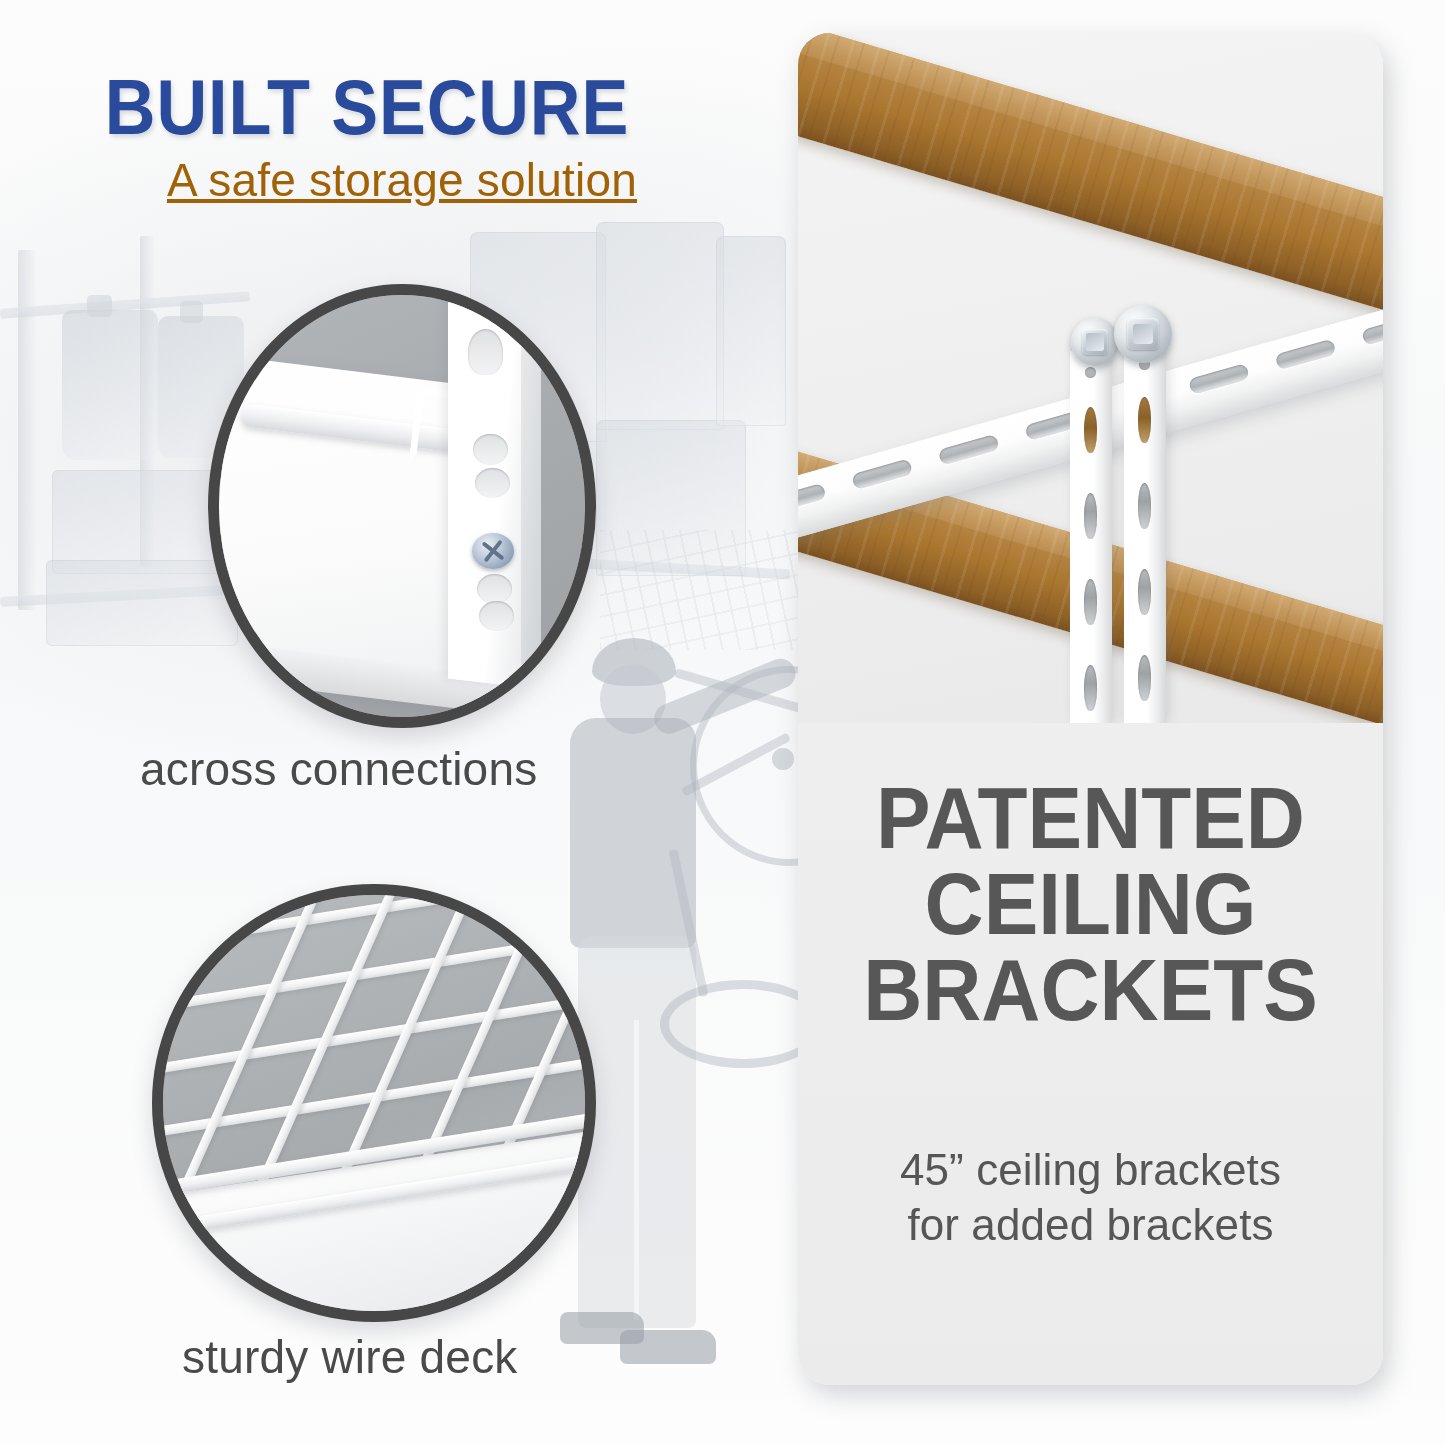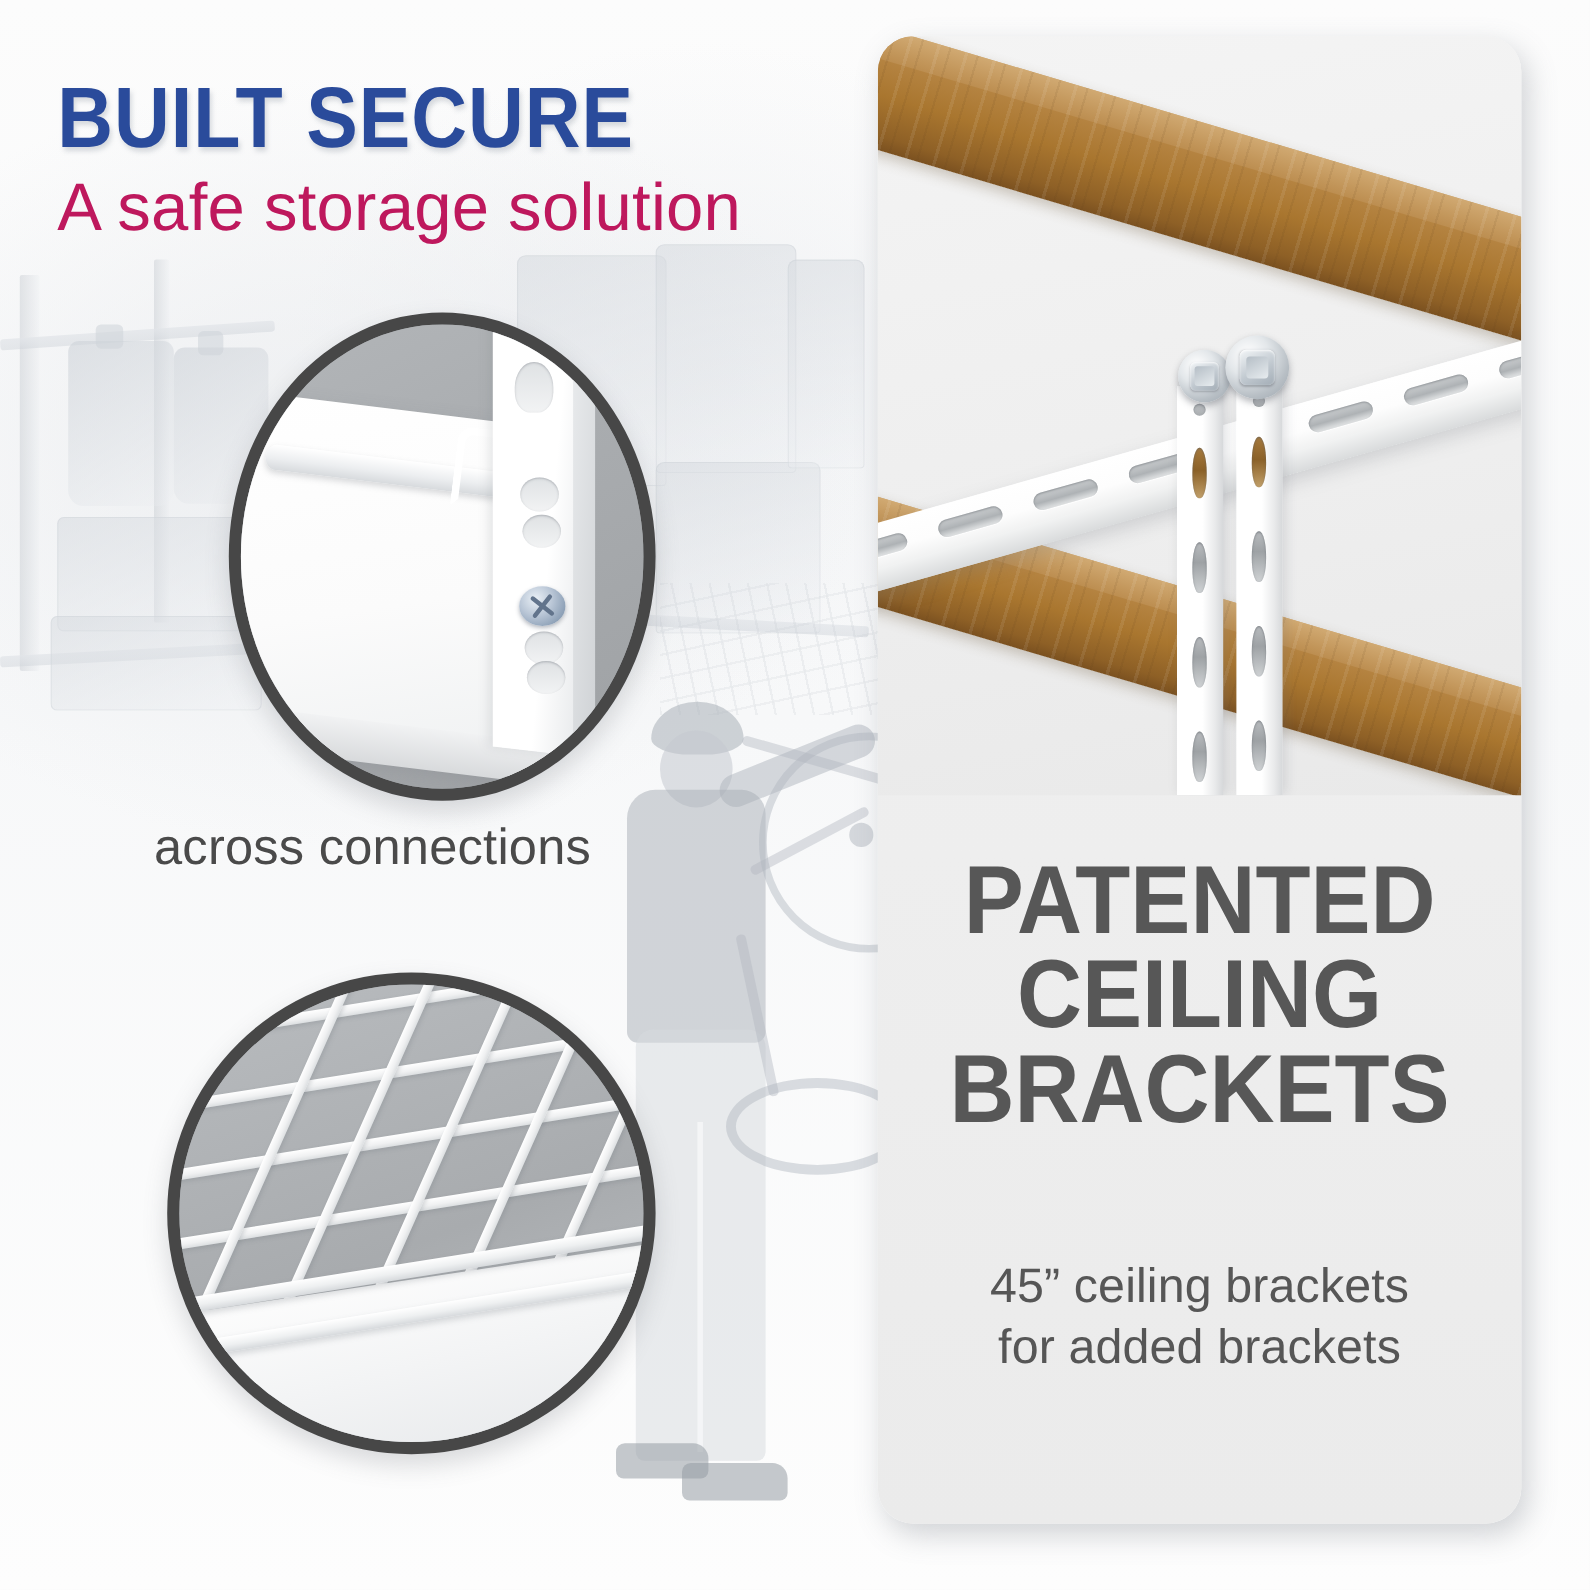--- a/index.html
+++ b/index.html
@@ -41,28 +41,28 @@
   .p-arm{position:absolute;border-radius:16px;background:rgba(172,178,186,.48);transform-origin:bottom right;}
   .p-legs{position:absolute;border-radius:16px 16px 8px 8px;background:rgba(214,218,223,.52);}
   .p-leg-split{position:absolute;width:5px;background:rgba(246,247,248,.85);}
   .p-shoe{position:absolute;border-radius:8px 14px 7px 7px;background:rgba(150,156,164,.55);}
   
   .bike-wheel{position:absolute;border-radius:50%;border:7px solid rgba(176,182,190,.45);}
   .bike-hub{position:absolute;border-radius:50%;background:rgba(176,182,190,.5);}
   .bike-bar{position:absolute;border-radius:4px;background:rgba(176,182,190,.42);}
 
   
-  .headline{position:absolute;left:52px;top:72px;width:700px;}
+  .headline{position:absolute;left:52px;top:72px;width:700px;text-align:center;}
   .h-title{
     font-family:"Liberation Sans Narrow","Liberation Sans",sans-serif;
     font-weight:bold;font-size:78px;line-height:.92;letter-spacing:1px;
     color:#2a4b9b;transform:scaleX(.90);transform-origin:left center;
     text-shadow:2px 3px 5px rgba(120,130,145,.28);white-space:nowrap;}
-  .h-sub{margin-top:12px;font-size:61px;line-height:1.05;color:#be185d;font-weight:normal;
-    letter-spacing:.2px;white-space:nowrap;}
+  .h-sub{margin-top:12px;font-size:46px;line-height:1.05;color:#a16207;font-weight:normal;
+    letter-spacing:.2px;white-space:nowrap;text-decoration:underline;}
 
   
   .circle-wrap{position:absolute;border-radius:50%;overflow:hidden;
     border:11px solid #474747;box-sizing:border-box;
     box-shadow:0 10px 22px rgba(90,95,105,.22);background:#9b9fa3;}
   .c-inner{position:absolute;inset:0;overflow:hidden;}
   .caption{position:absolute;font-size:46px;color:#4a4a4a;white-space:nowrap;letter-spacing:.2px;
     text-shadow:0 1px 2px rgba(255,255,255,.85);}
 
   
@@ -251,20 +251,21 @@
       <div class="c2-cross" style="left:34%;top:-12%;height:110%;transform:rotate(24deg);"></div>
       <div class="c2-cross" style="left:52%;top:-12%;height:112%;transform:rotate(24deg);"></div>
       <div class="c2-cross" style="left:70%;top:-12%;height:112%;transform:rotate(24deg);"></div>
       <div class="c2-cross" style="left:88%;top:-12%;height:112%;transform:rotate(24deg);"></div>
 
       <div class="c2-front"></div>
       <div class="c2-rail" style="top:60%;transform:rotate(-9deg);"></div>
       <div class="c2-rail" style="top:70%;transform:rotate(-9deg);"></div>
     </div>
   </div>
+  <div class="caption" style="left:182px;top:1330px;">sturdy wire deck</div>
 
   <div class="card">
 
     <div class="card-photo">
 
       <div class="joist" style="left:-70px;top:-30px;width:820px;height:108px;transform:rotate(16.5deg);transform-origin:left top;">
         <div class="topface"></div>
           <div class="grain"></div>
       </div>
 

